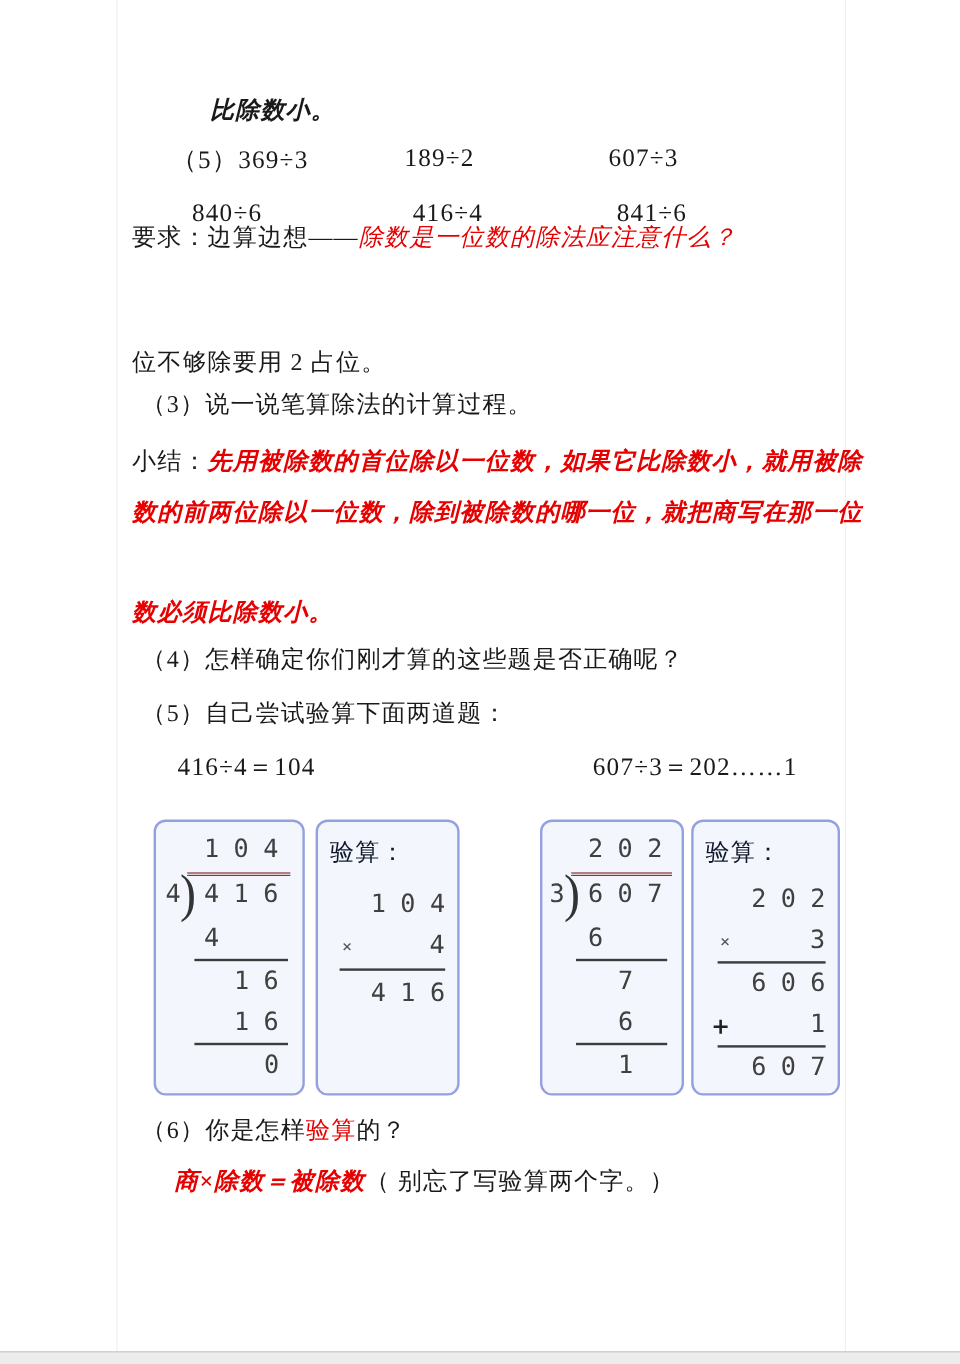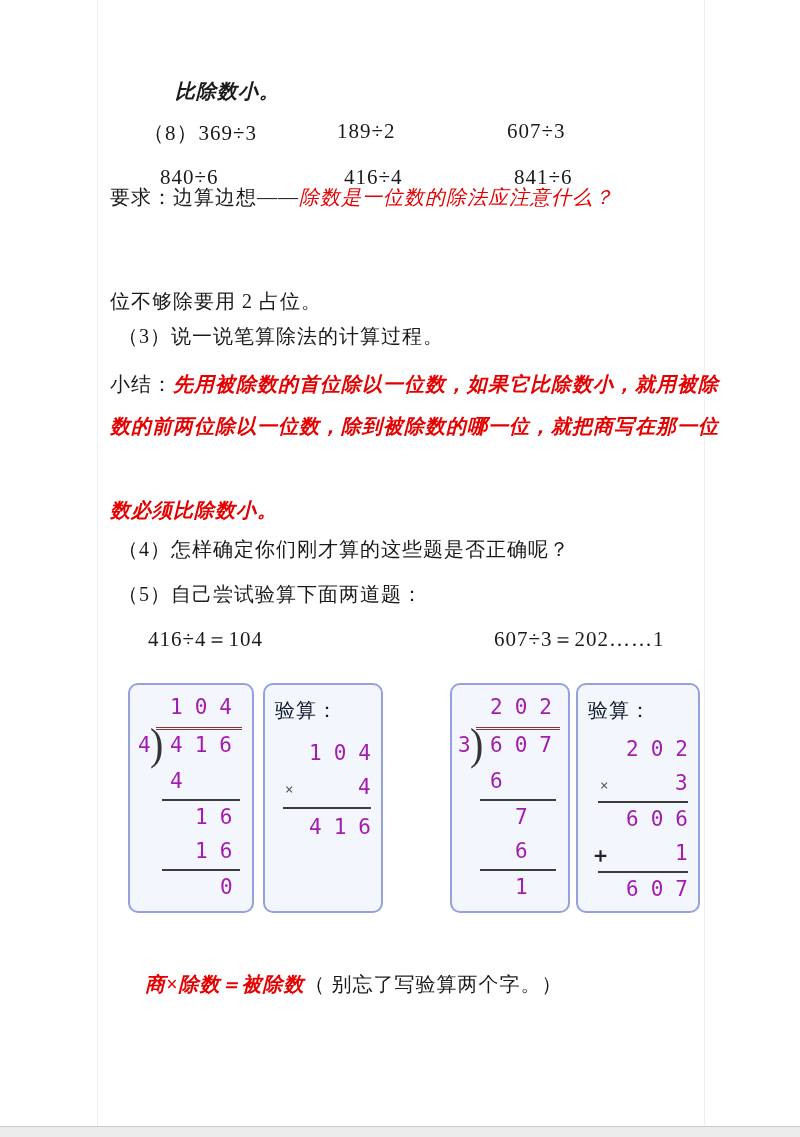--- a/index.html
+++ b/index.html
@@ -10,21 +10,21 @@
   .eq{font-size:21px;letter-spacing:1px;color:#1a1a1a}
   .italic{font-style:italic}
   .bold{font-weight:bold}
   .red{color:#e60000}
   .sheet-edges{position:absolute;left:97px;top:0;width:606px;height:1128px;
                border-left:1px solid #efefef;border-right:1px solid #efefef;pointer-events:none}
   .bottom-strip{position:absolute;left:0;right:0;bottom:0;height:10px;background:#ececec;
                 border-top:1px solid #c9c9c9}
   .dbox{position:absolute;background:#f3f7fd;border:2px solid #95a0df;border-radius:10px}
   .num{position:absolute;font-family:"DejaVu Sans Mono",monospace;font-size:21px;
-       letter-spacing:12px;color:#a21caf;white-space:nowrap}
+       letter-spacing:12px;color:#404040;white-space:nowrap}
   .small-sign{position:absolute;font-size:14px;color:#555;
               font-family:"DejaVu Sans Mono",monospace}
   .plus{position:absolute;font-size:21px;font-weight:bold;color:#222;
         font-family:"DejaVu Sans Mono",monospace}
   .rule{position:absolute;height:0;border-top:2px solid #3c3c3c}
   .vinc{position:absolute;height:0;border-top:3px double #8a3434}
   .paren{position:absolute;font-size:40px;line-height:1;color:#333;
          font-family:"Liberation Serif",serif;transform:scaleY(1.1)}
   .chk-label{position:absolute;font-size:20px;color:#0f172a;letter-spacing:1px}
   .watermark{position:absolute;font-family:"DejaVu Sans",sans-serif;font-weight:bold;
@@ -32,21 +32,21 @@
 </style>
 </head>
 <body>
 
 <div class="page">
 
   <div class="sheet-edges"></div>
 
   <div class="abs txt bold italic" style="left:175px;top:78px">比除数小。</div>
 
-  <div class="abs eq" style="left:143px;top:119px">（8）369÷3</div>
+  <div class="abs eq" style="left:143px;top:119px">（5）369÷3</div>
   <div class="abs eq" style="left:337px;top:119px">189÷2</div>
   <div class="abs eq" style="left:507px;top:119px">607÷3</div>
 
   <div class="abs eq" style="left:160px;top:165px">840÷6</div>
   <div class="abs eq" style="left:344px;top:165px">416÷4</div>
   <div class="abs eq" style="left:514px;top:165px">841÷6</div>
 
   <div class="abs txt" style="left:110px;top:184px">
     <span>要求：边算边想——</span><span class="red italic">除数是一位数的除法应注意什么？</span>
   </div>
@@ -110,20 +110,23 @@
     <div class="small-sign" style="left:22px;top:92px">×</div>
     <div class="num" style="left:97px;top:86px">3</div>
     <div class="rule" style="left:20px;top:116px;width:90px"></div>
     <div class="num" style="left:48px;top:122px">606</div>
     <div class="plus" style="left:12px;top:156px">＋</div>
     <div class="num" style="left:97px;top:156px">1</div>
     <div class="rule" style="left:20px;top:186px;width:90px"></div>
     <div class="num" style="left:48px;top:192px">607</div>
   </div>
 
+  <div class="abs txt" style="left:118px;top:928px">
+    <span>（6）你是怎样</span><span class="red">验算</span><span>的？</span>
+  </div>
 
   <div class="abs txt" style="left:145px;top:971px">
     <span class="red bold italic">商×除数＝被除数</span><span>（ 别忘了写验算两个字。）</span>
   </div>
 
 
   <div class="bottom-strip"></div>
 
 </div>
 

